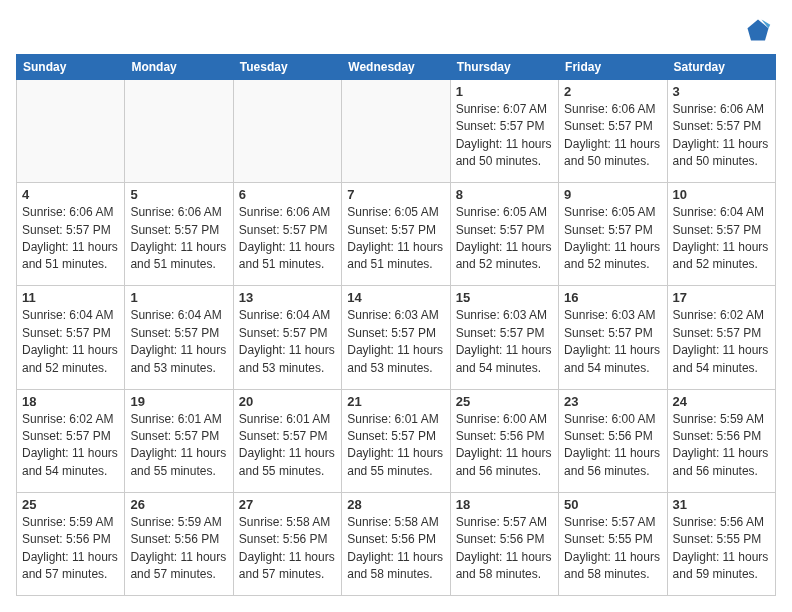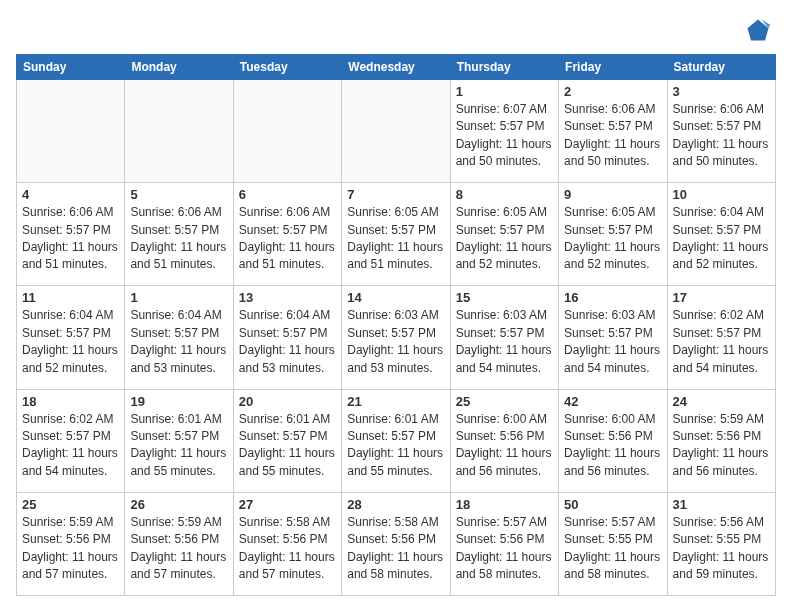--- a/index.html
+++ b/index.html
@@ -224,21 +224,21 @@
           </td>
           <td>
             <span class="day-num">21</span>
             <div class="day-info">Sunrise: 6:01 AM<br>Sunset: 5:57 PM<br>Daylight: 11 hours<br>and 55 minutes.</div>
           </td>
           <td>
             <span class="day-num">25</span>
             <div class="day-info">Sunrise: 6:00 AM<br>Sunset: 5:56 PM<br>Daylight: 11 hours<br>and 56 minutes.</div>
           </td>
           <td>
-            <span class="day-num">42</span>
+            <span class="day-num">23</span>
             <div class="day-info">Sunrise: 6:00 AM<br>Sunset: 5:56 PM<br>Daylight: 11 hours<br>and 56 minutes.</div>
           </td>
           <td>
             <span class="day-num">24</span>
             <div class="day-info">Sunrise: 5:59 AM<br>Sunset: 5:56 PM<br>Daylight: 11 hours<br>and 56 minutes.</div>
           </td>
         </tr>
         <tr>
           <td>
             <span class="day-num">25</span>

